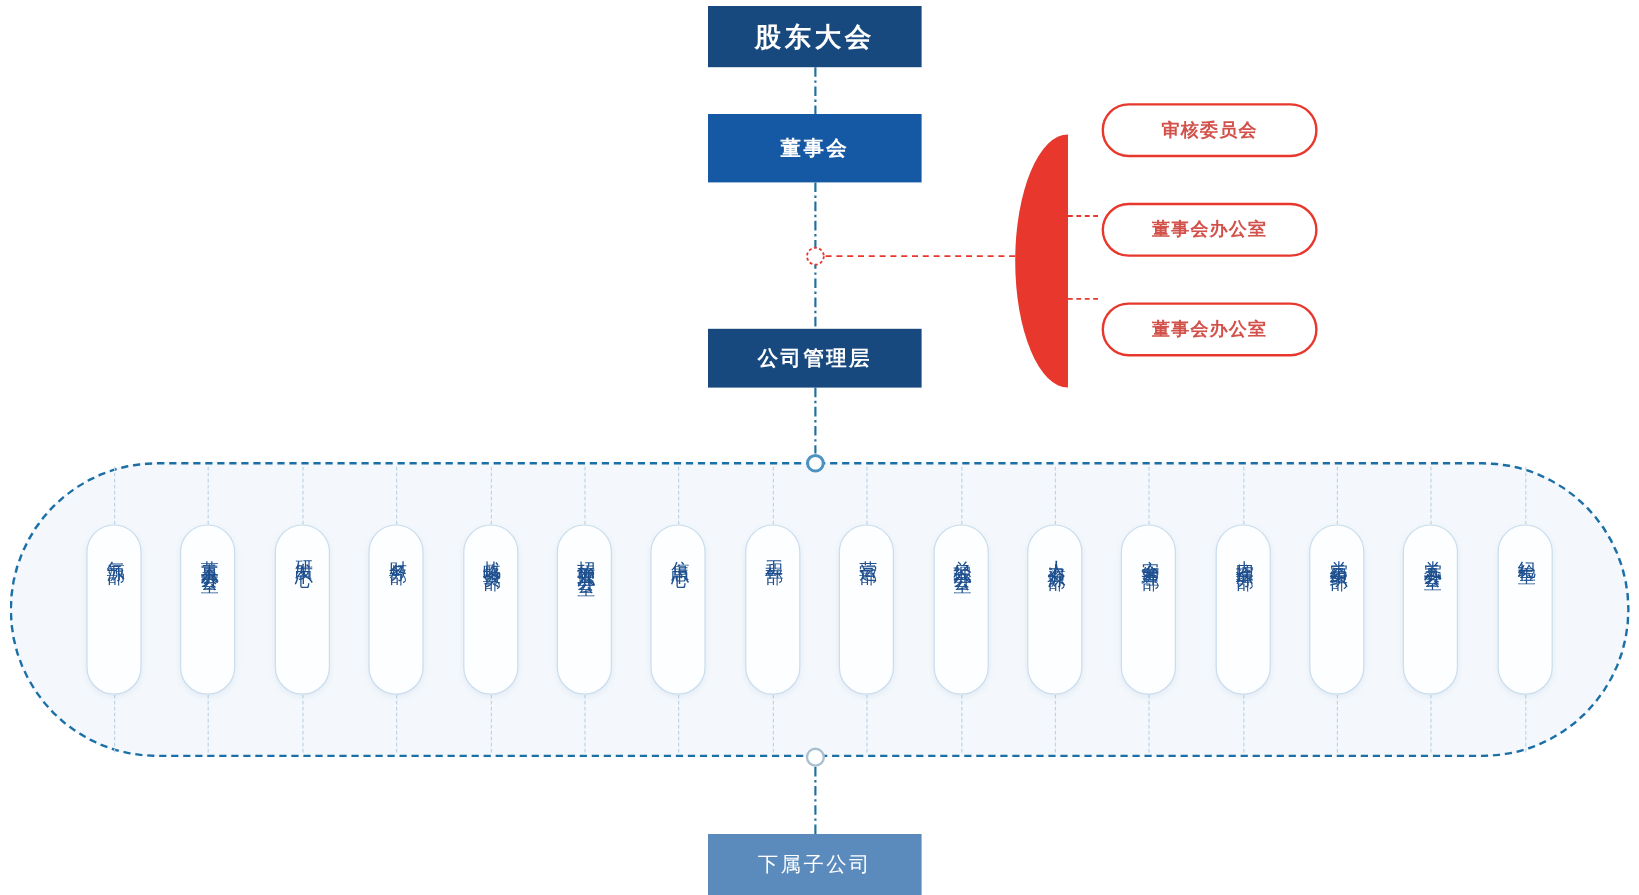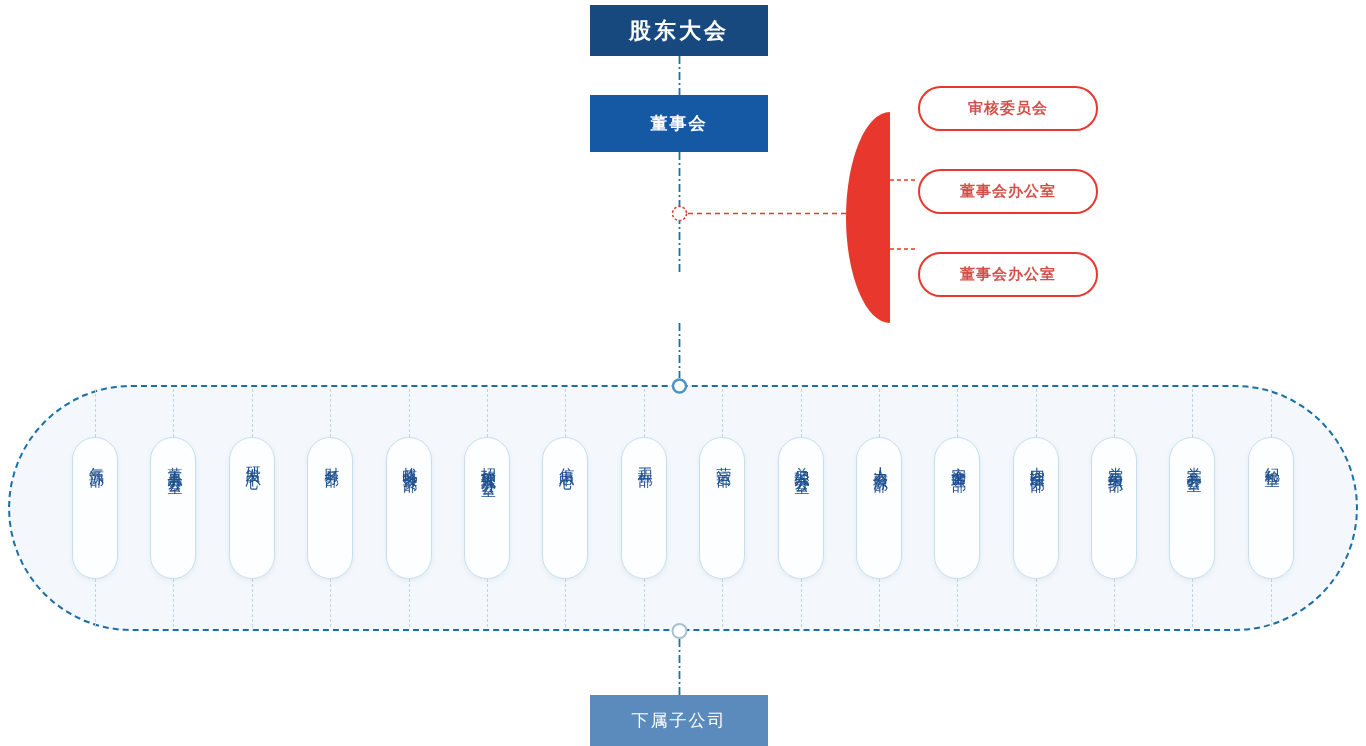--- a/index.html
+++ b/index.html
@@ -66,20 +66,21 @@
 </style>
 </head>
 <body>
 
 <div class="canvas">
 
   <div class="node node-shareholders">股东大会</div>
 
   <div class="node node-board">董事会</div>
 
+  <div class="node node-management">公司管理层</div>
 
   <div class="crescent"></div>
 
   <div class="committees">
       <div class="committee">审核委员会</div>
       <div class="committee">董事会办公室</div>
       <div class="committee">董事会办公室</div>
     </div>
 
   <div class="dept-container">

